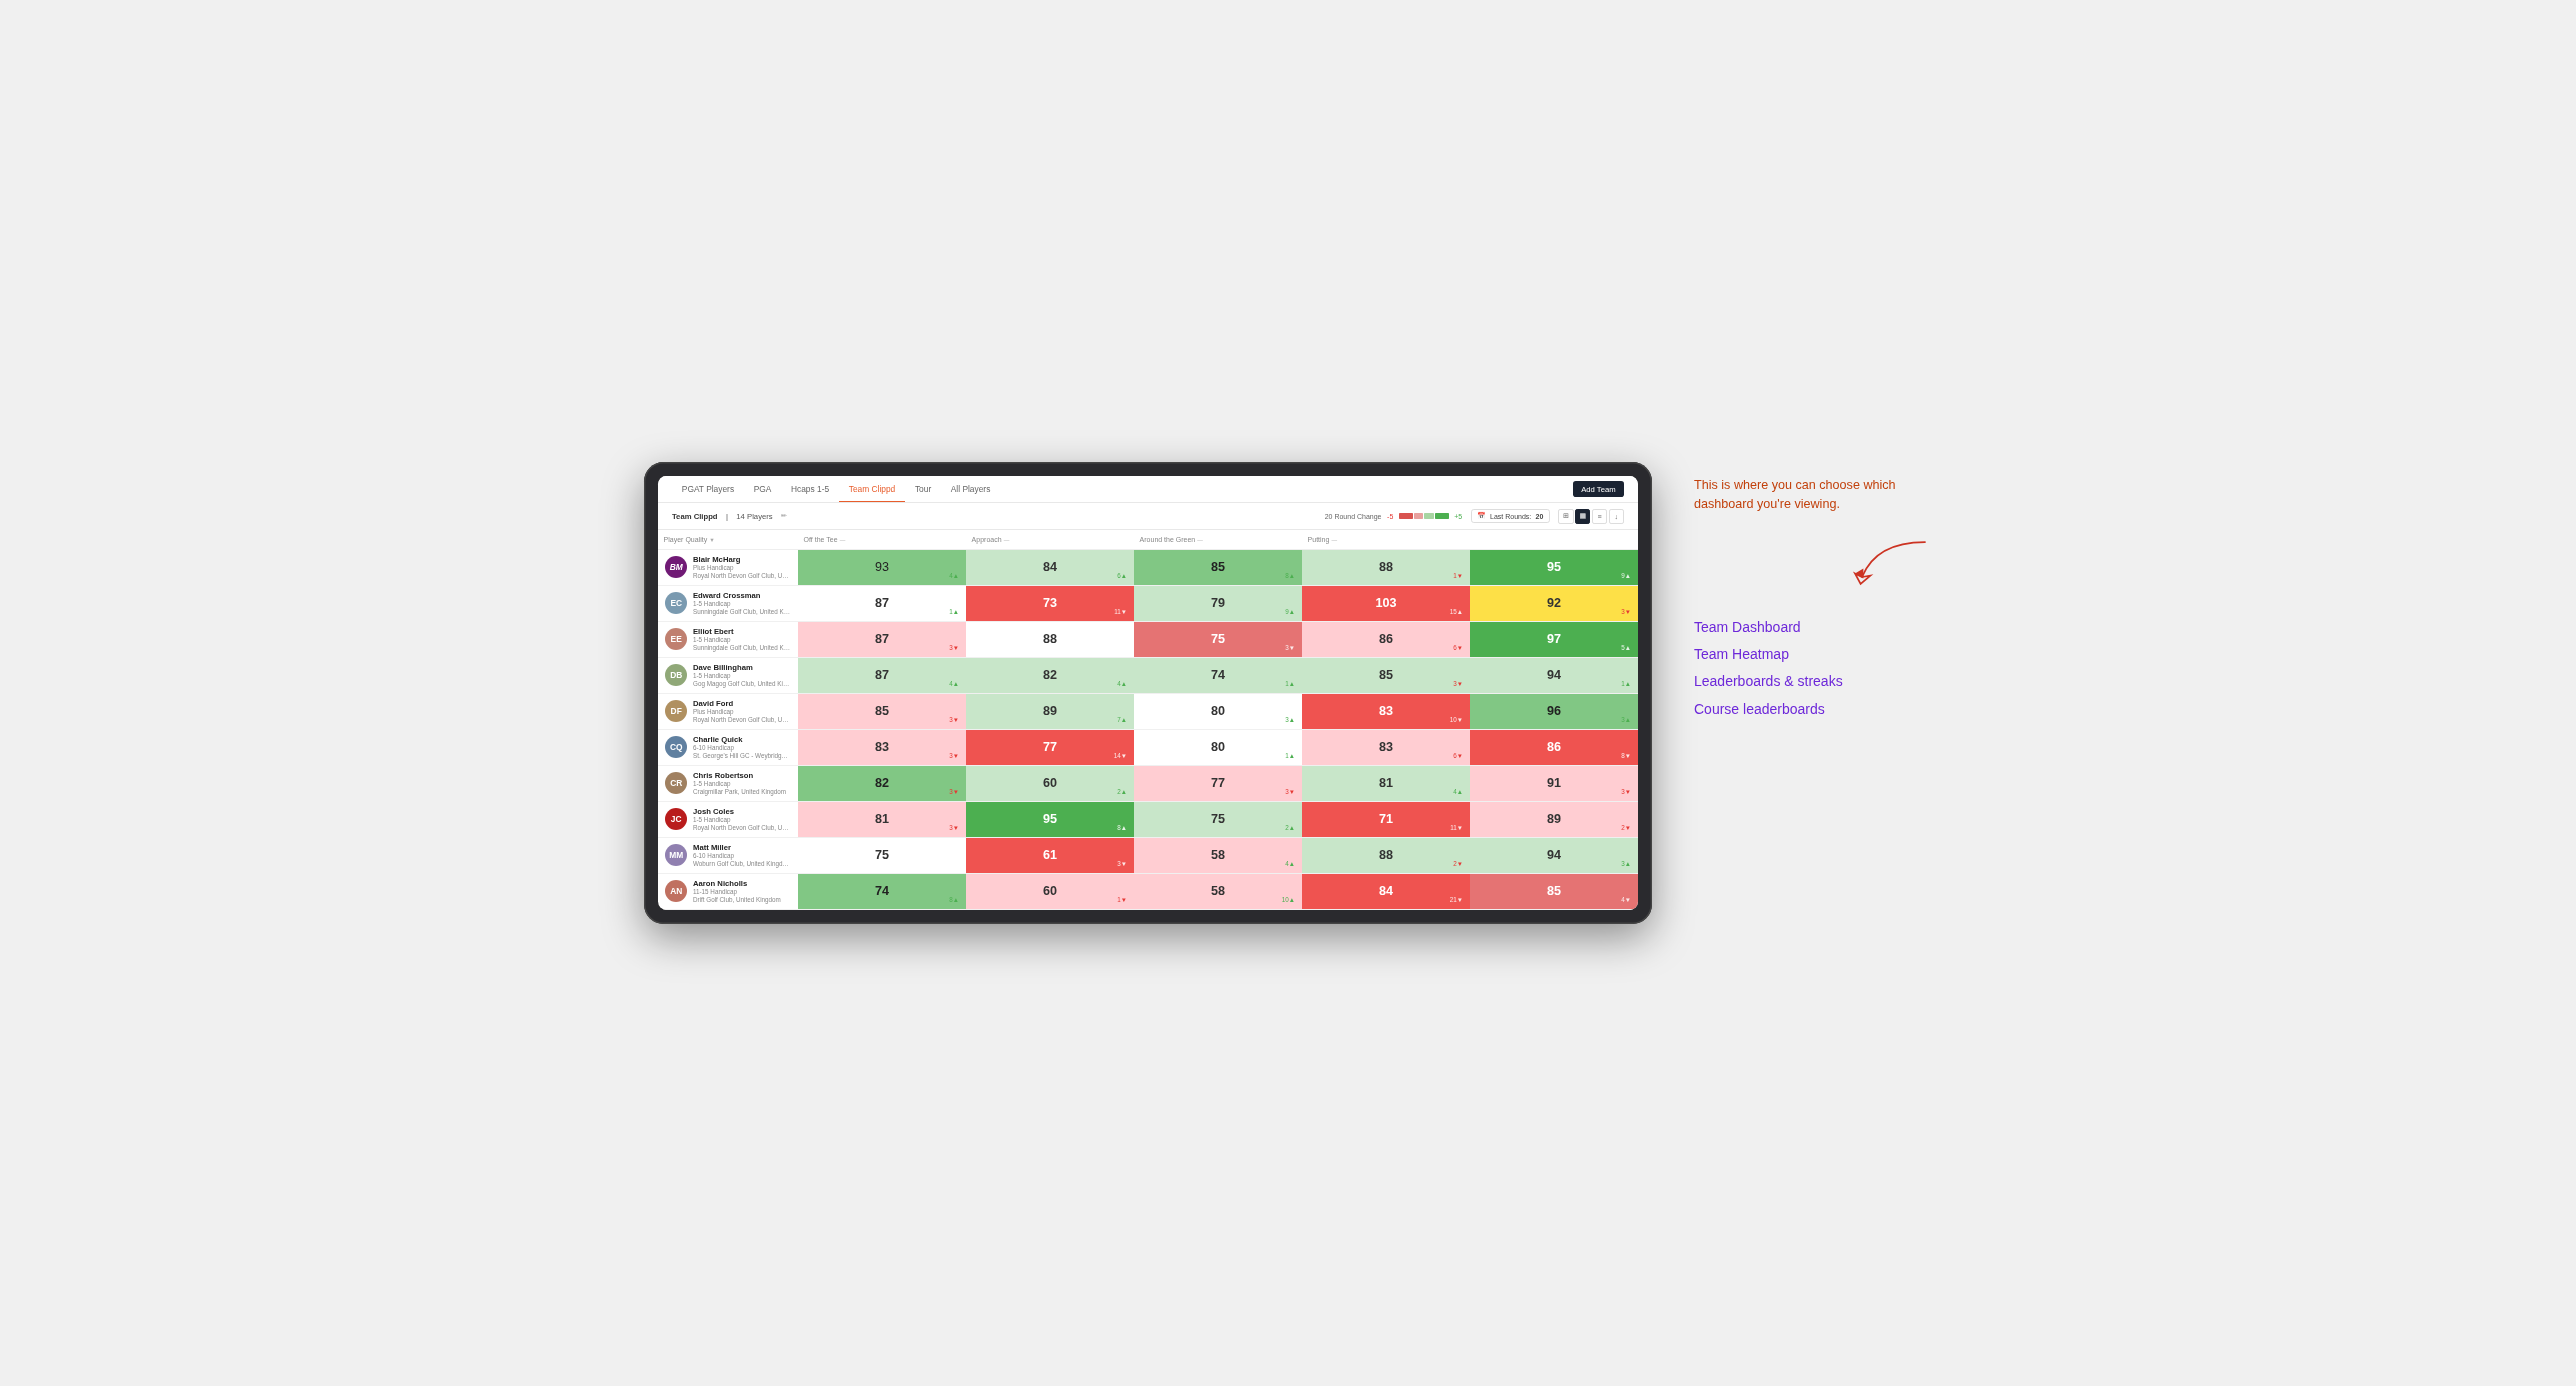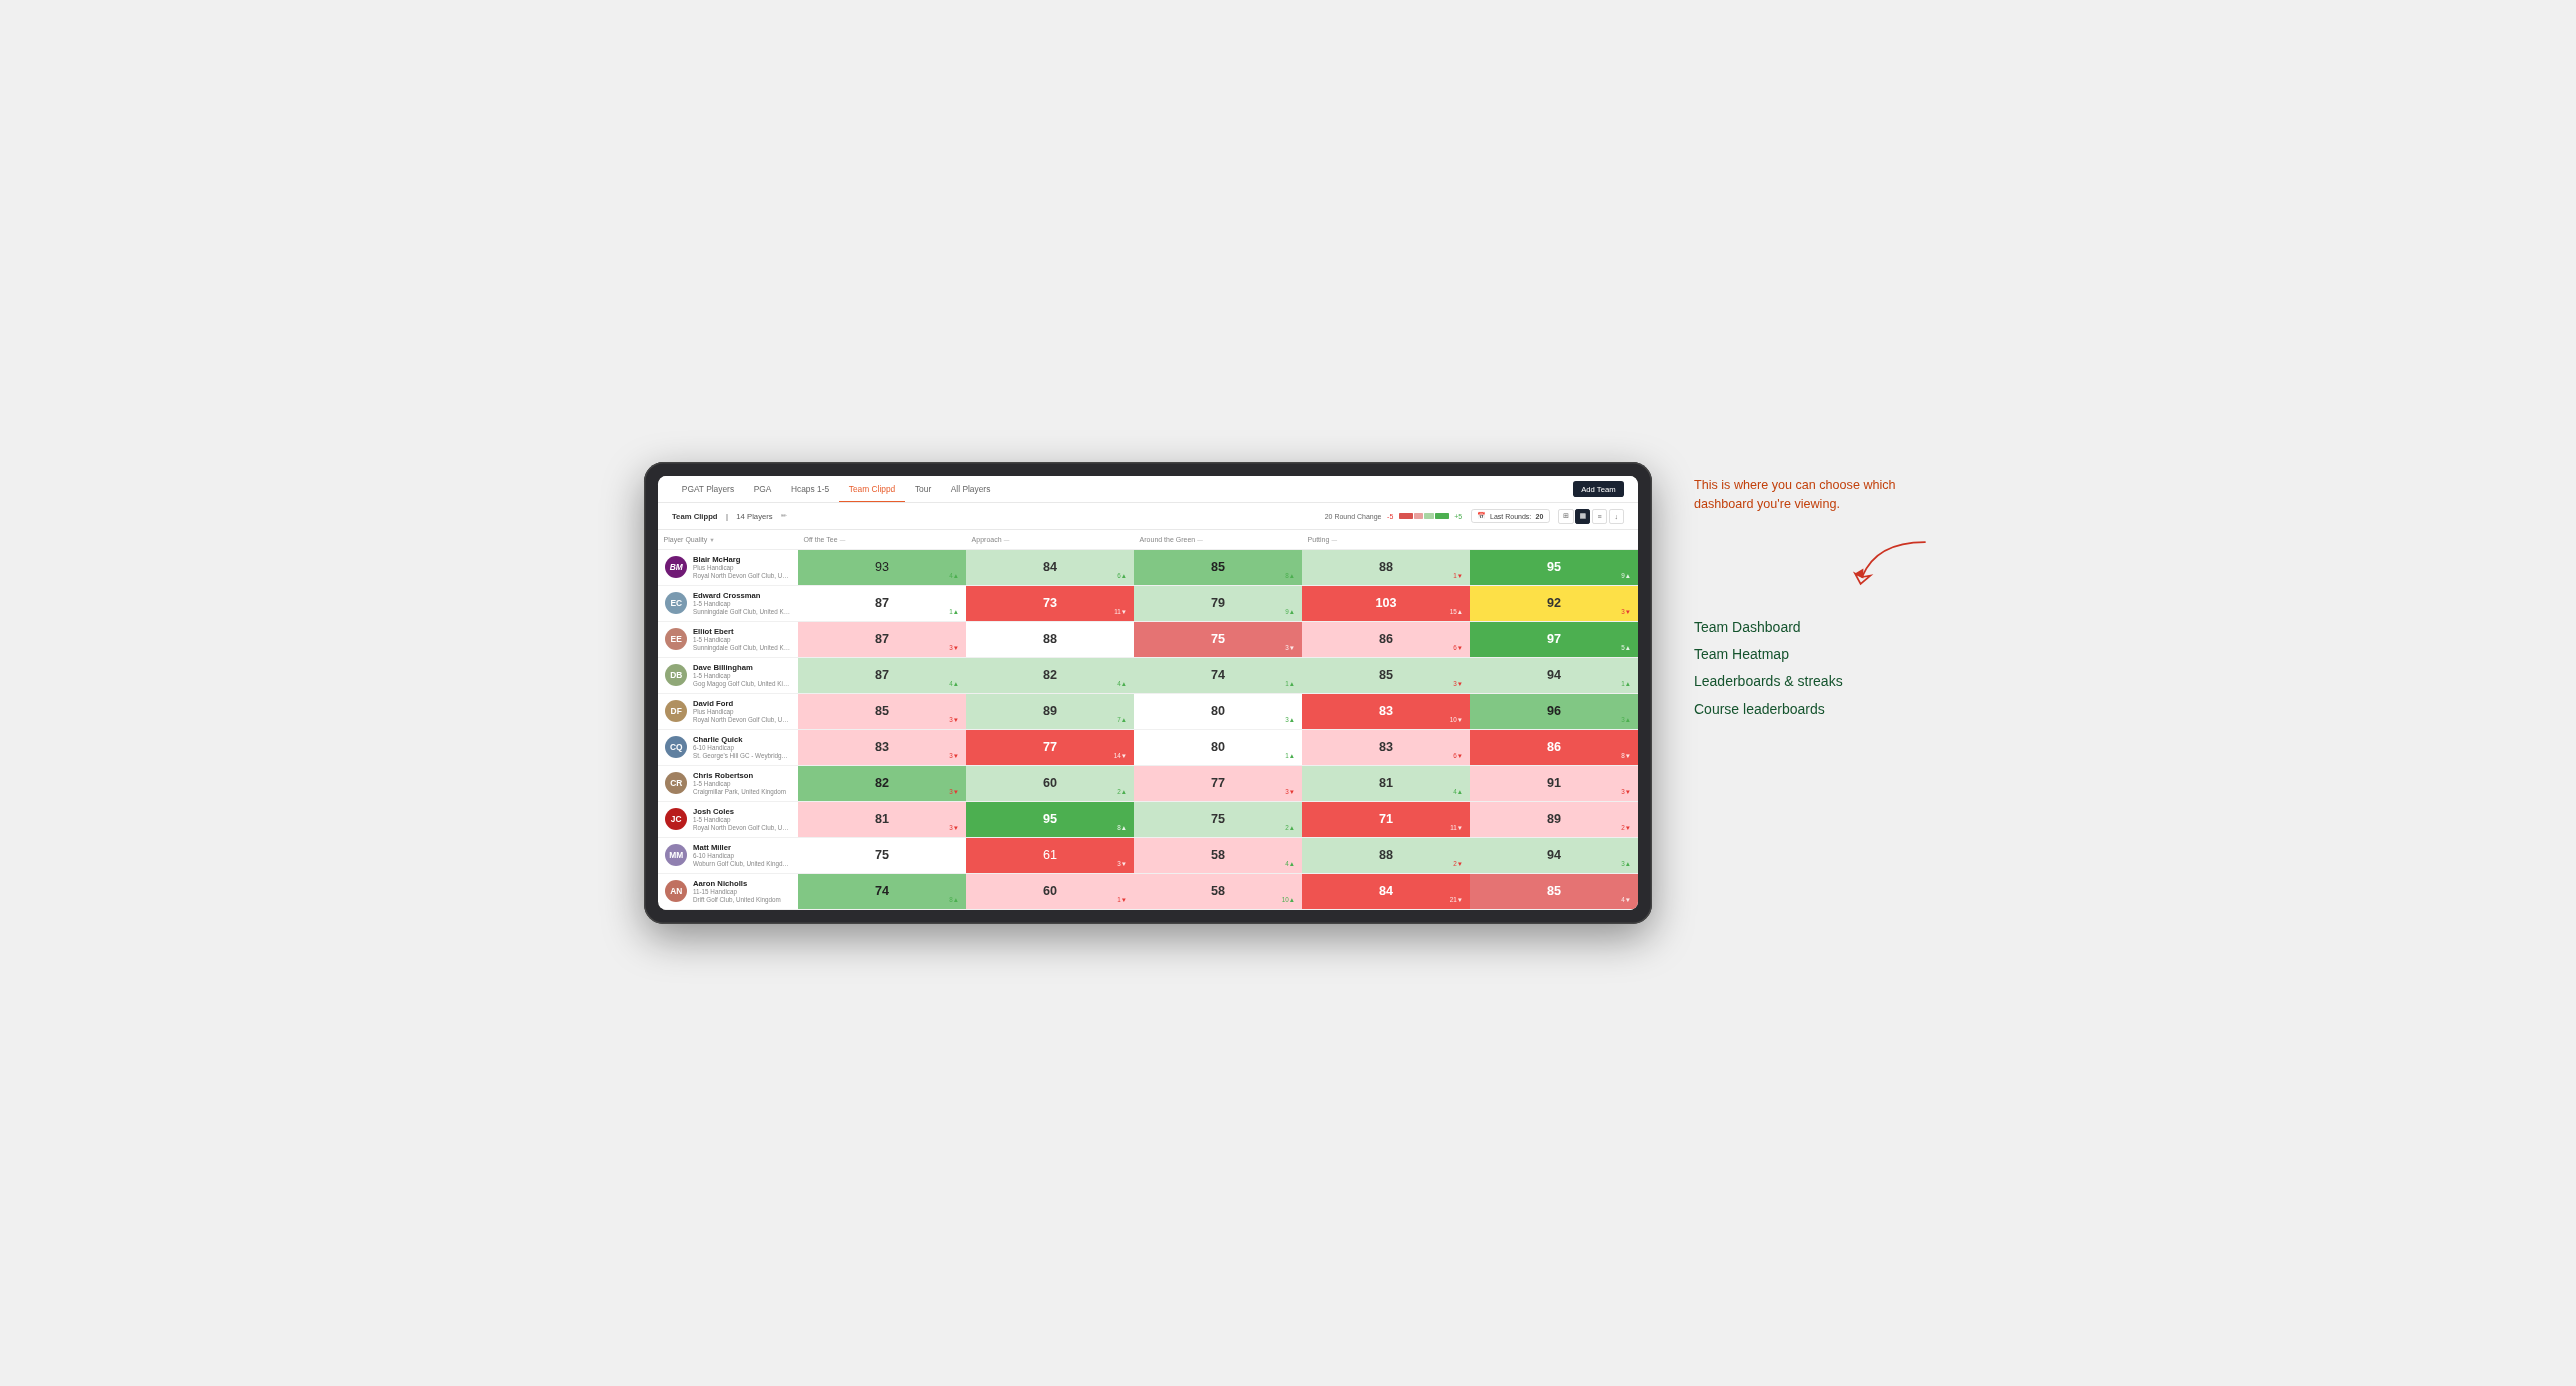--- a/index.html
+++ b/index.html
@@ -326,21 +326,21 @@
       list-style: none;
       display: flex;
       flex-direction: column;
       gap: 11.2px;
       margin-top: 28px;
     }
 
     .dashboard-option {
       font-size: 14px;
       font-weight: 500;
-      color: #14532d;
+      color: #6d28d9;
     }
 
     .edit-icon {
       color: #888;
       font-size: 7px;
       cursor: pointer;
     }
   </style>
 </head>
 <body>
@@ -654,21 +654,21 @@
                 <div class="player-avatar" style="background: rgb(144, 128, 176);">MM</div>
                 <div class="player-info">
                   <div class="player-name">Matt Miller</div>
                   <div class="player-detail">6-10 Handicap<br>Woburn Golf Club, United Kingdom</div>
                 </div>
               </div>
               <div class="score-cell" style="background: rgb(255, 255, 255); color: rgb(51, 51, 51);">
                 <span style="font-size: 12.6px; font-weight: 700;">75</span>
               </div>
               <div class="score-cell" style="background: rgb(239, 83, 80); color: rgb(255, 255, 255);">
-                <span style="font-size: 12.6px; font-weight: 400;">61</span>
+                <span style="font-size: 12.6px; font-weight: 700;">61</span>
                 <span class="change down" style="color: rgba(255, 255, 255, 0.85);">3▼</span>
               </div>
               <div class="score-cell" style="background: rgb(255, 205, 210); color: rgb(51, 51, 51);">
                 <span style="font-size: 12.6px; font-weight: 700;">58</span>
                 <span class="change up">4▲</span>
               </div>
               <div class="score-cell" style="background: rgb(200, 230, 201); color: rgb(51, 51, 51);">
                 <span style="font-size: 12.6px; font-weight: 700;">88</span>
                 <span class="change down">2▼</span>
               </div>

